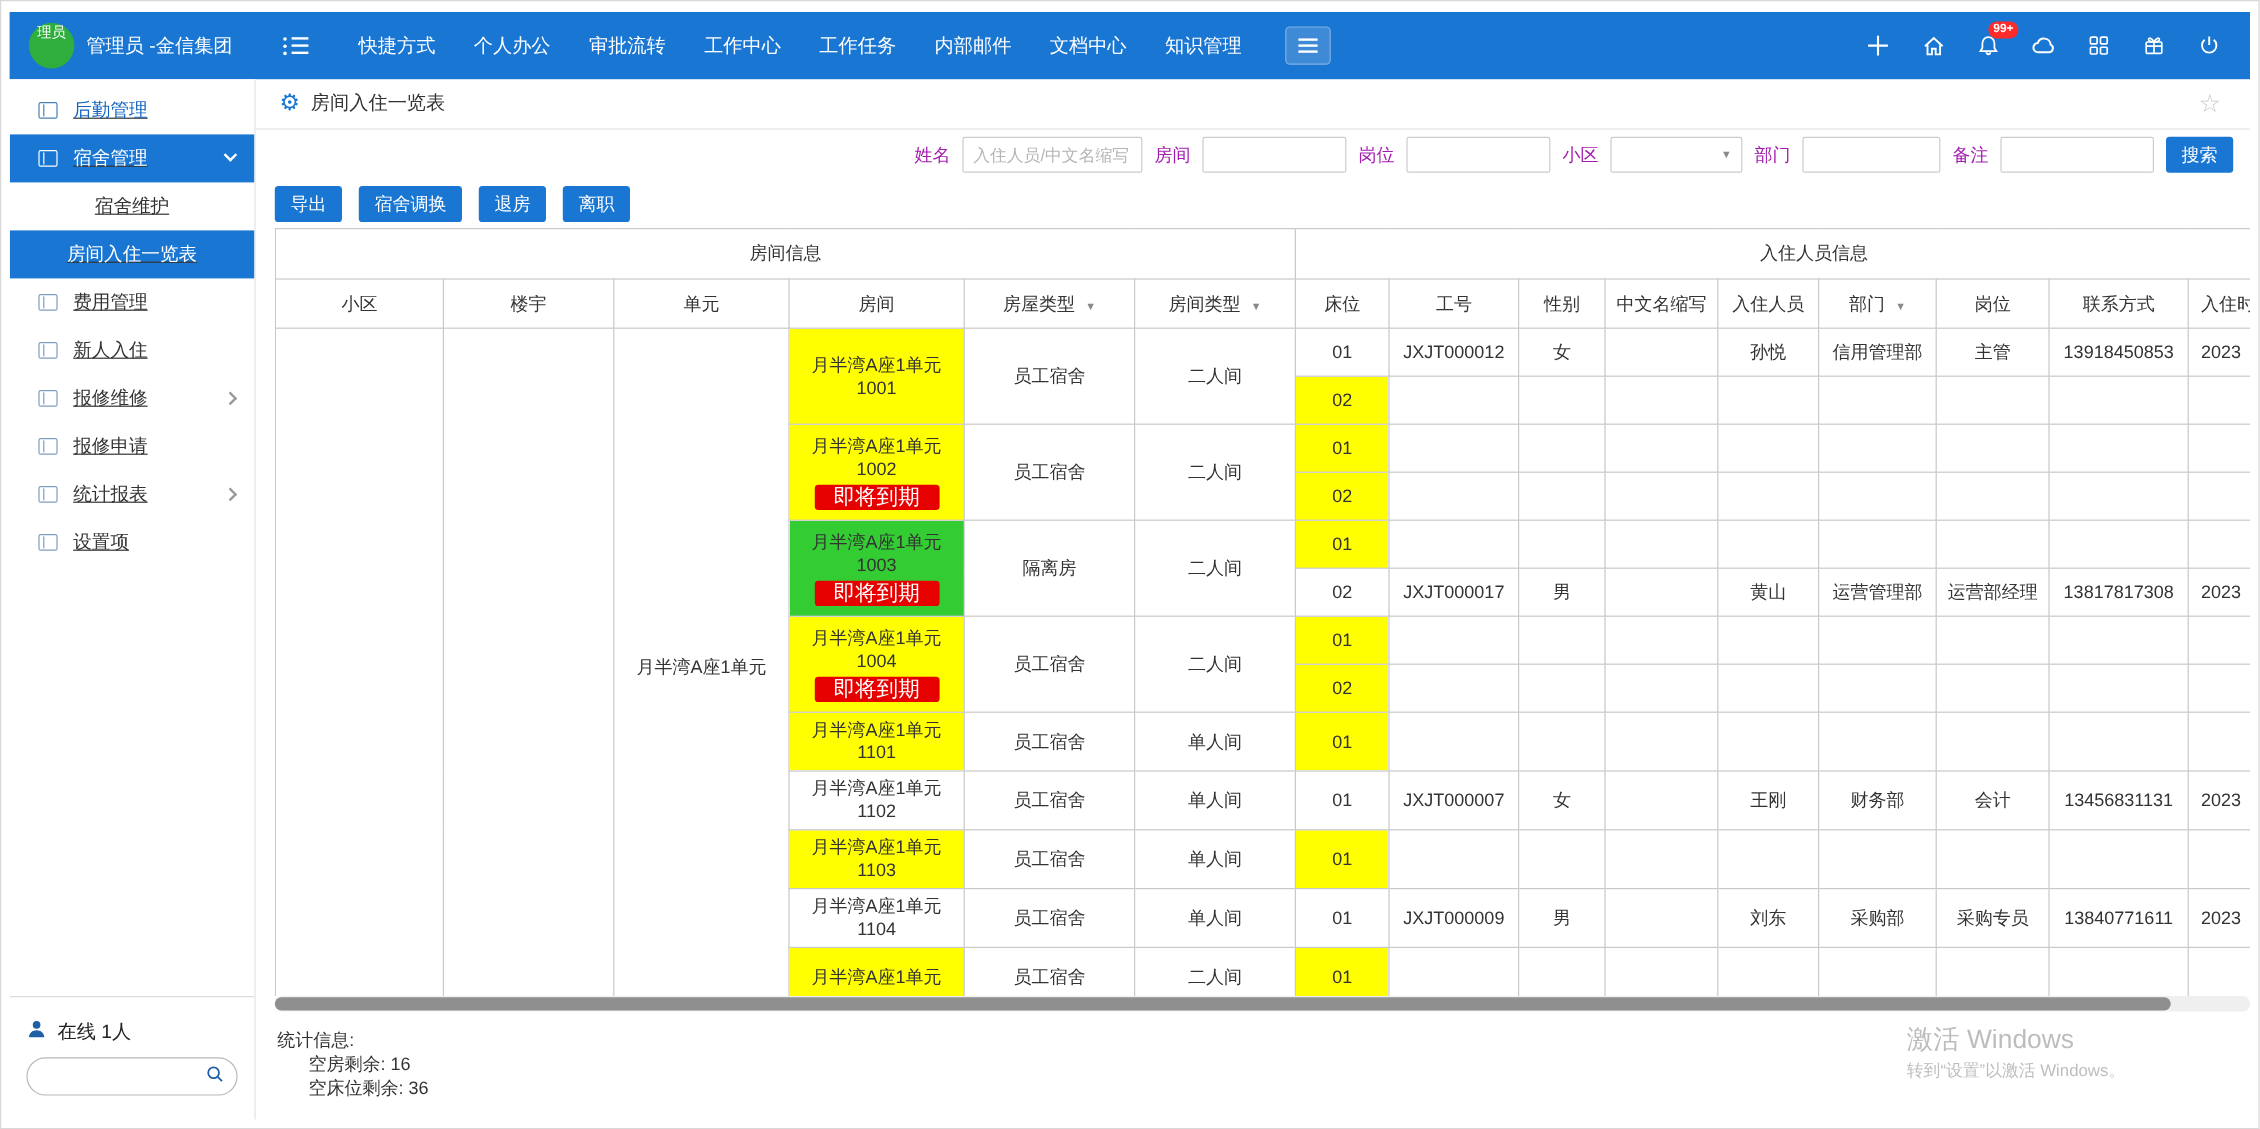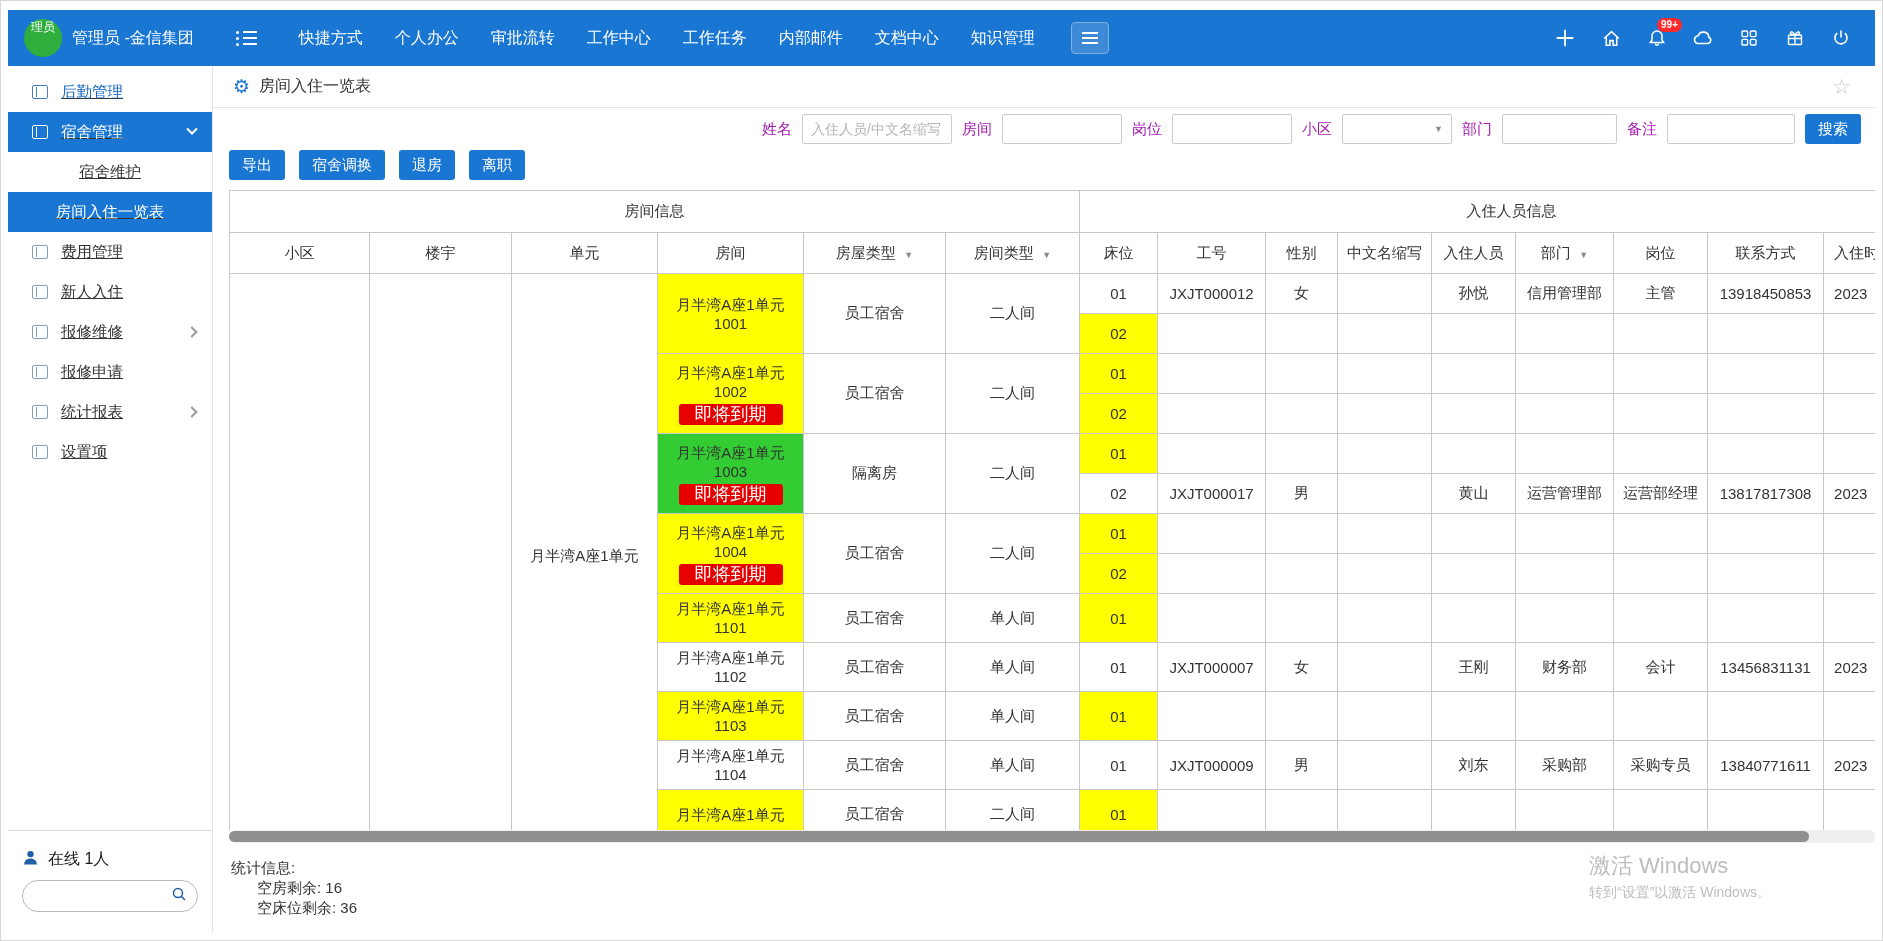--- a/index.html
+++ b/index.html
@@ -65,21 +65,21 @@
   .filters { flex:0 0 42px; display:flex; align-items:center; justify-content:flex-end; gap:10px; padding-right:14px; }
   .filter-fields { display:flex; align-items:center; gap:10px; }
   .f-label { font-size:15px; color:#a21caf; white-space:nowrap; }
   .f-input, .select-box { height:30px; border:1px solid #ccc; border-radius:2px; font-size:14px; padding:0 8px; background:#fff; }
   .f-input::placeholder { color:#b5b5b5; }
   .select-box { display:flex; align-items:center; justify-content:flex-end; width:110px; cursor:pointer; }
   .dd-arrow { color:#8a8a8a; font-size:9px; margin-left:6px; }
   .search-btn { height:30px; background:#1976d2; color:#fff; border:none; border-radius:3px;
     padding:0 13px; font-size:15px; cursor:pointer; }
 
-  .actions { flex:0 0 40px; display:flex; gap:14px; padding-left:16px; }
+  .actions { flex:0 0 40px; display:flex; align-items:center; gap:14px; padding-left:16px; }
   .action-btn { background:#1976d2; color:#fff; border:none; border-radius:3px; height:30px; padding:0 13px; font-size:15px; cursor:pointer; }
 
   .table-wrap { flex:0 0 640px; overflow:hidden; margin-left:16px; }
   table { border-collapse:collapse; table-layout:fixed; width:1714px; }
   th, td { border:1px solid #c9c9c9; text-align:center; font-size:15px; color:#333;
     overflow:hidden; vertical-align:middle; background:#fff; }
   thead tr.group th { height:42px; font-weight:normal; }
   thead tr.cols th { height:41px; font-weight:normal; }
   tbody td { padding:1px 4px; }
   td.room-cell { padding:3px 4px; }

